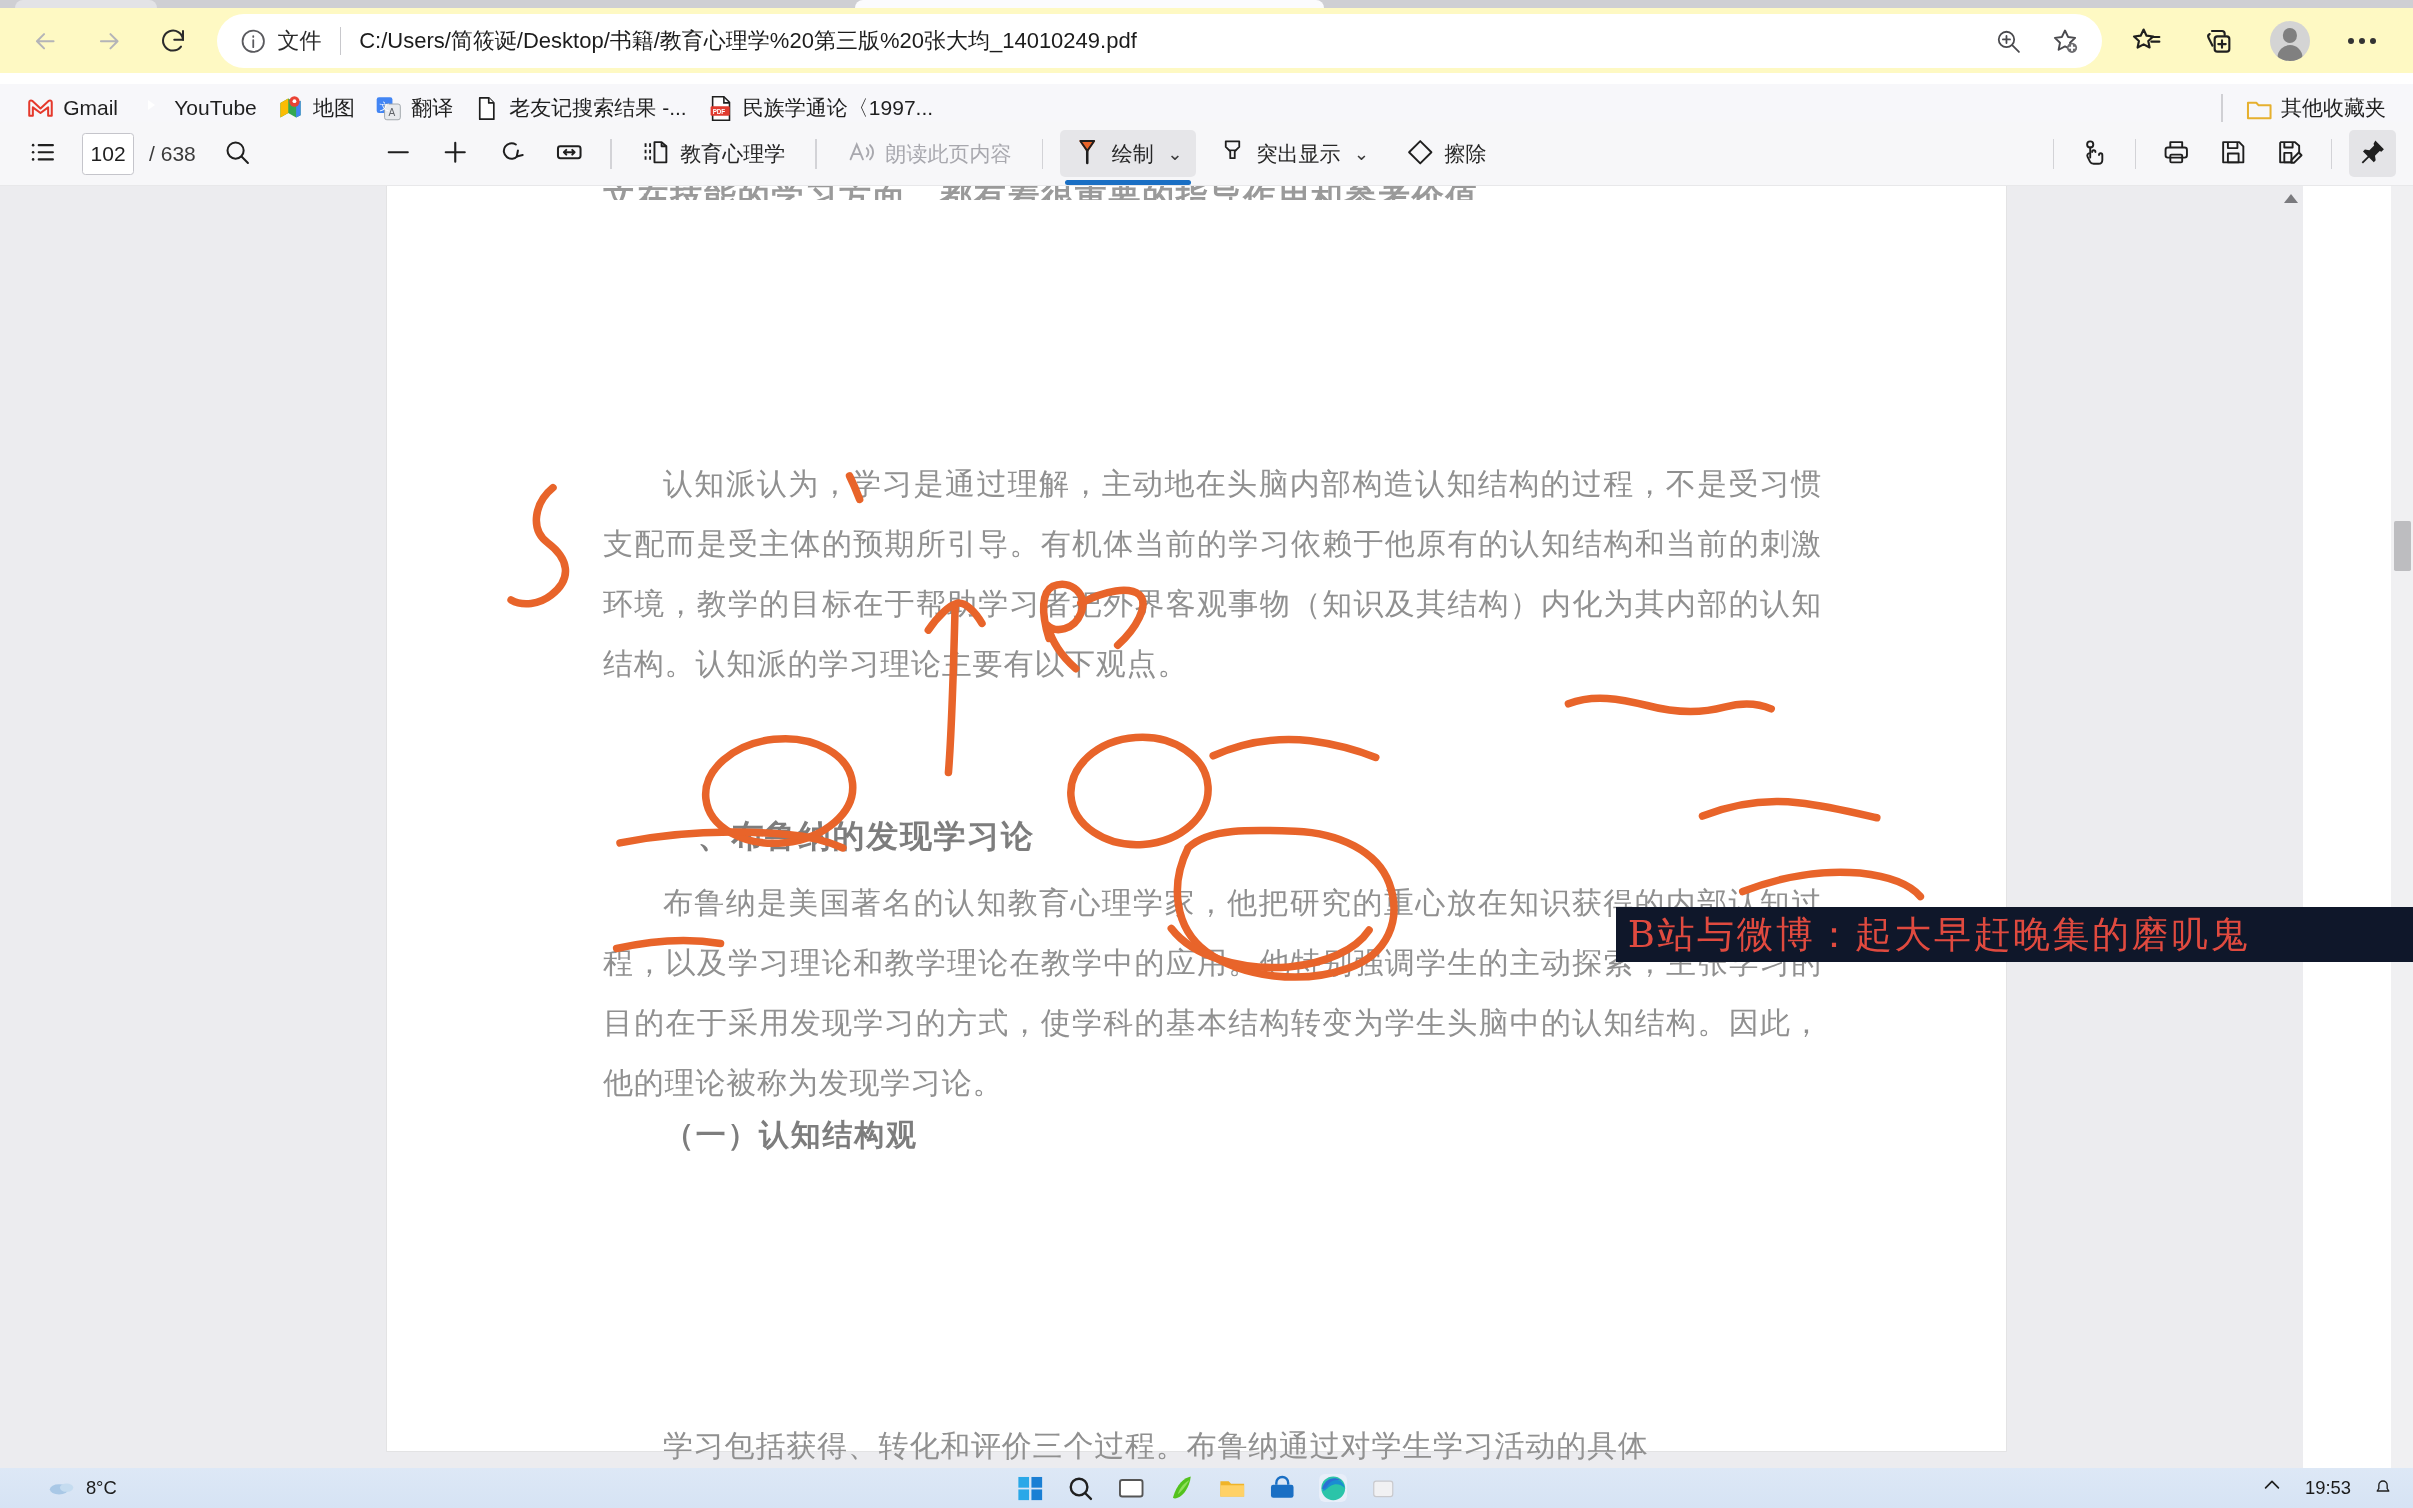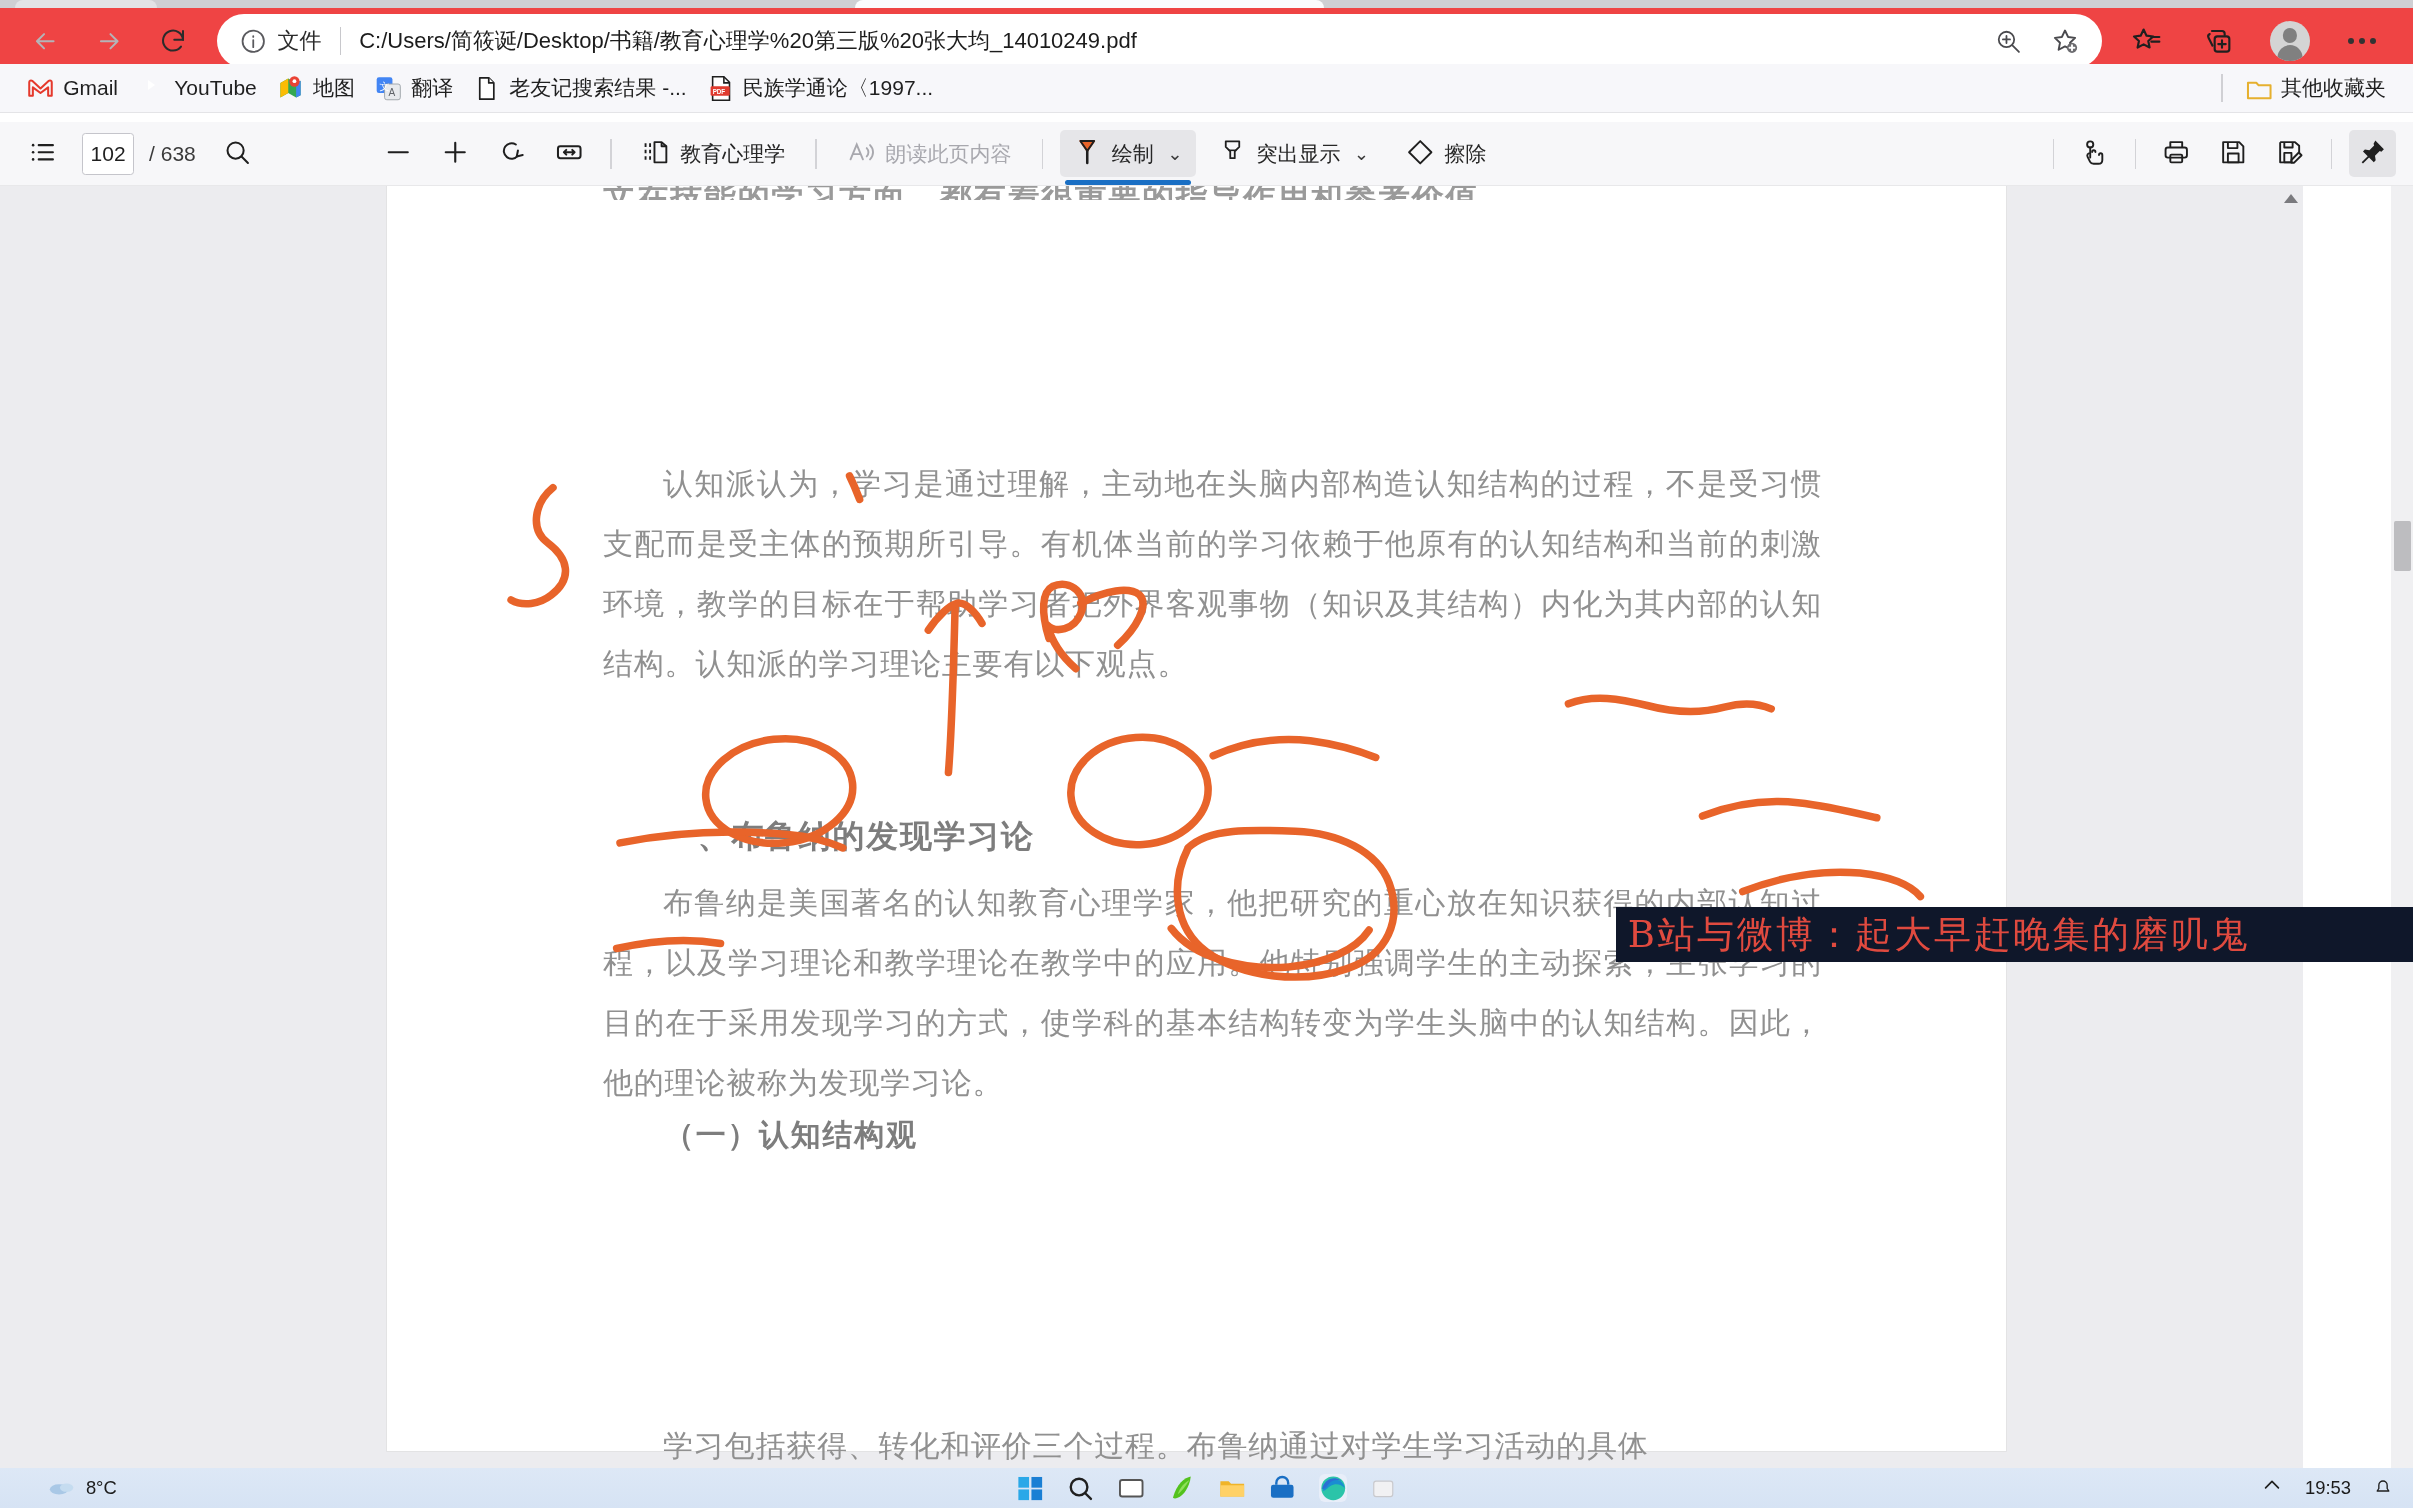--- a/index.html
+++ b/index.html
@@ -21,21 +21,21 @@
     background: #fbfbfd; border-radius: 8.4px 8.4px 0 0;
   }
   .tabstrip .tab-left {
     position: absolute; left: 15px; top: 0; width: 142px; height: 8.4px;
     background: #e3e3e6; border-radius: 8.4px 8.4px 0 0;
   }
 
   
   .navbar {
     position: absolute; top: 8.4px; left: 0; width: 2413px; height: 65px;
-    background: #ef4444;
+    background: #fef9c3;
     display: flex; align-items: center;
   }
   .navbtn {
     width: 54px; height: 54px; margin: 0 5px;
     display: flex; align-items: center; justify-content: center;
     border-radius: 6.7px; cursor: pointer; flex: 0 0 auto;
   }
   .navbtn:first-child { margin-left: 18.4px; }
   .navbtn svg { display: block; }
 
@@ -76,21 +76,21 @@
   .avatar-circle::after {
     content: ""; position: absolute; left: 50%; top: 24px;
     transform: translateX(-50%);
     width: 25px; height: 20px; border-radius: 12.6px 12.6px 0 0; background: #808080;
   }
   .dots3 { display: flex; gap: 5px; }
   .dots3 i { width: 5.9px; height: 5.9px; border-radius: 50%; background: #333; display: block; }
 
   
   .bookmarks {
-    position: absolute; top: 64px; left: 0; width: 2413px; height: 49px;
+    position: absolute; top: 84px; left: 0; width: 2413px; height: 49px;
     background: #f7f7fa;
     display: flex; align-items: center; padding: 0 17px;
     border-bottom: 0.8px solid #e4e4e7;
   }
   .bm {
     display: flex; align-items: center; gap: 9.2px;
     padding: 5px 10px; border-radius: 5px; cursor: pointer;
     max-width: 277px; flex: 0 0 auto;
   }
   .bm-label {

